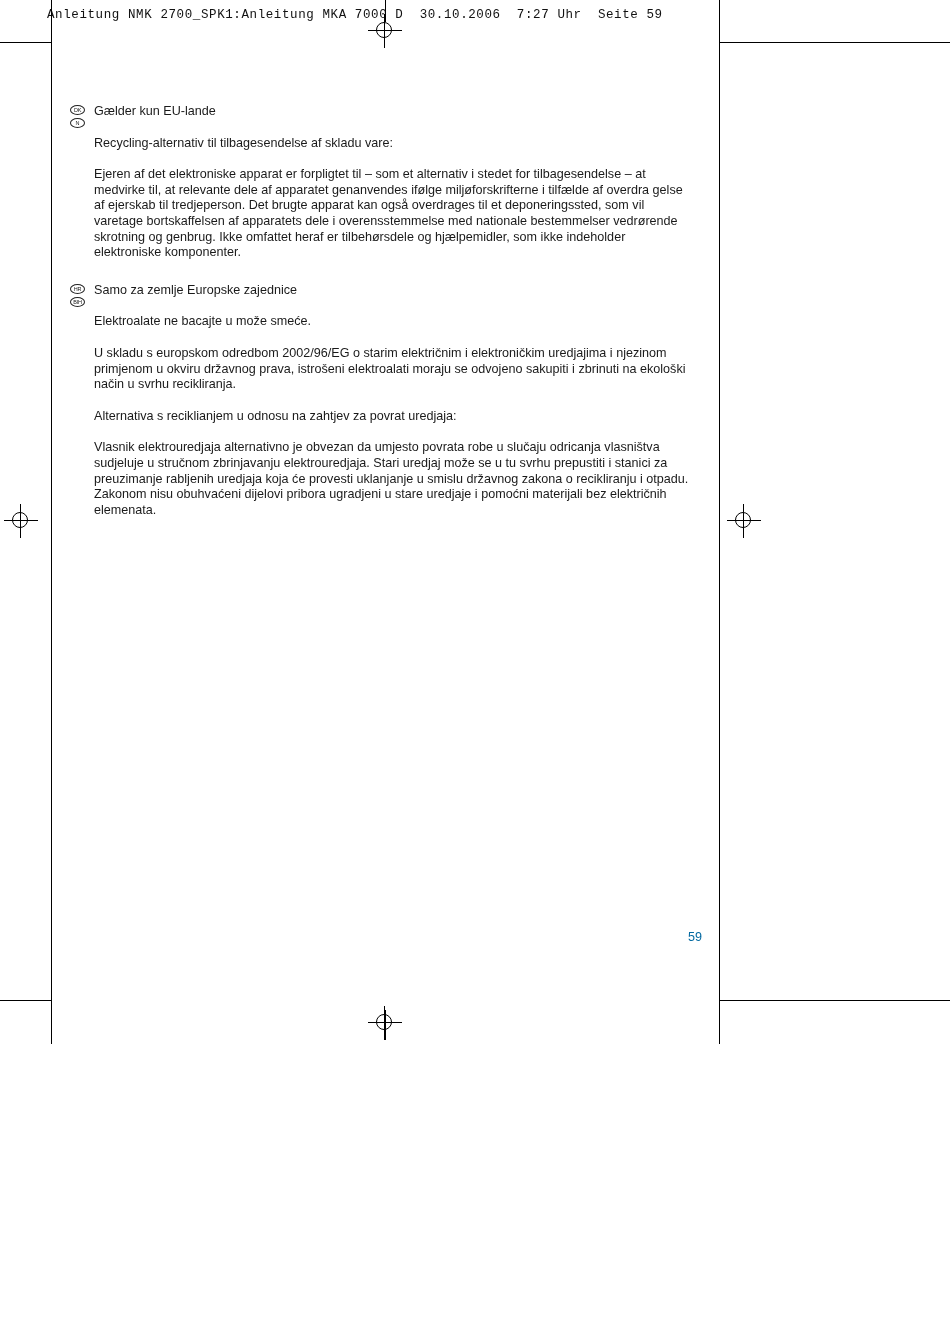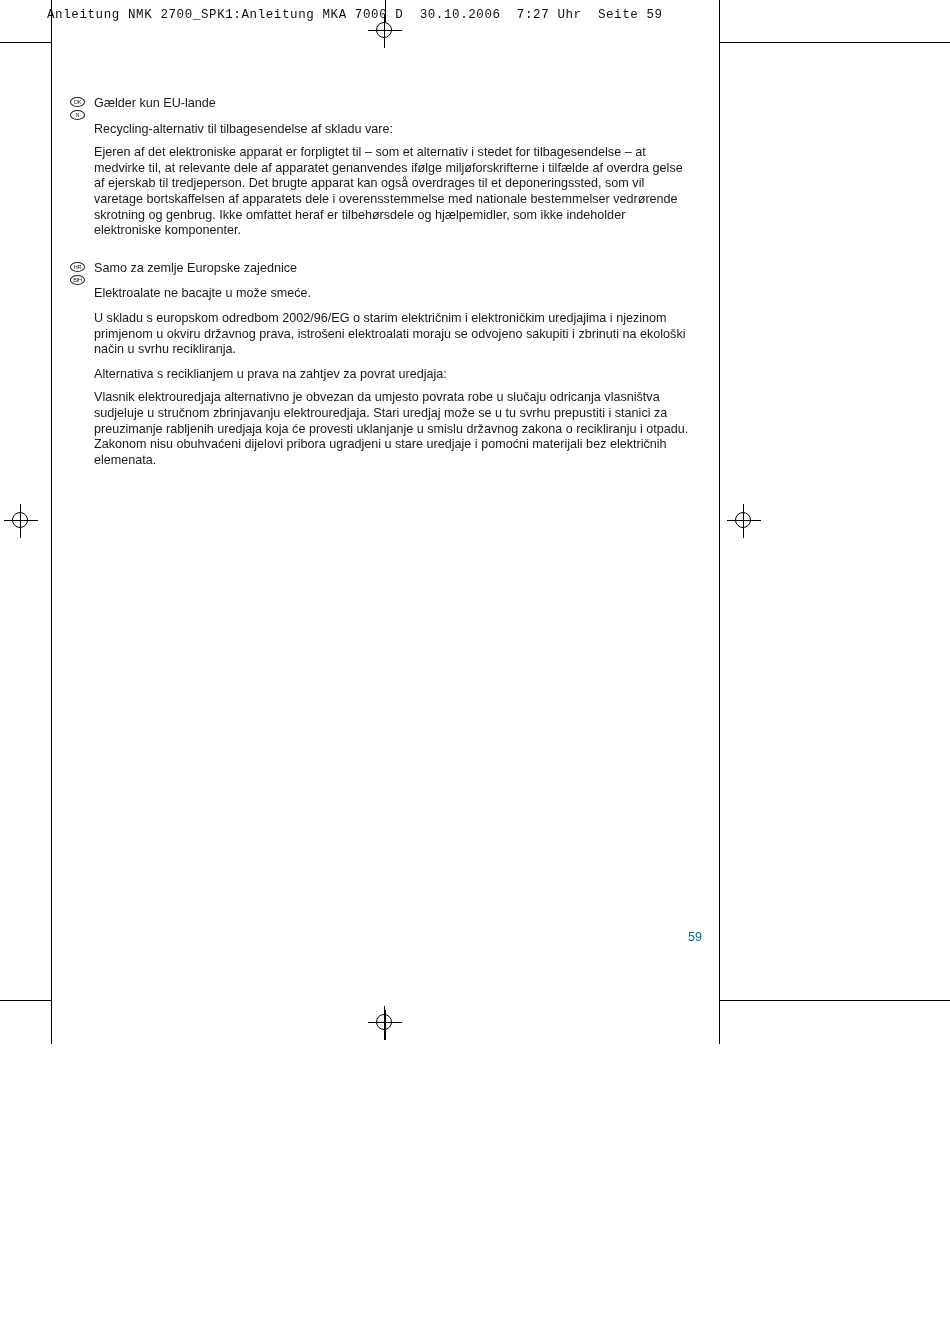--- a/index.html
+++ b/index.html
@@ -88,21 +88,21 @@
     font-size: 5.5px;
     line-height: 9px;
     text-align: center;
     font-family: "Liberation Sans", sans-serif;
     letter-spacing: -0.2px;
     color: #222;
     margin-bottom: 3px;
   }
 
   p {
-    margin: 8px 0 9px 0;
+    margin: 16px 0 9px 0;
     font-size: 12.6px;
     line-height: 15.6px;
     text-align: left;
   }
   p.tight { margin-bottom: 0; }
   p.head { margin-bottom: 10px; }
 
   .pagenum {
     position: absolute;
     left: 688px;
@@ -163,19 +163,19 @@
   </div>
 
   <div class="section" style="margin-top:22px;">
     <div class="flags">
       <span class="flag">HR</span>
       <span class="flag">BIH</span>
     </div>
     <p class="head">Samo za zemlje Europske zajednice</p>
     <p>Elektroalate ne bacajte u može smeće.</p>
     <p>U skladu s europskom odredbom 2002/96/EG o starim električnim i elektroničkim uredjajima i njezinom primjenom u okviru državnog prava, istrošeni elektroalati moraju se odvojeno sakupiti i zbrinuti na ekološki način u svrhu recikliranja.</p>
-    <p class="tight">Alternativa s reciklianjem u prava na zahtjev za povrat uredjaja:</p>
+    <p class="tight">Alternativa s reciklianjem u odnosu na zahtjev za povrat uredjaja:</p>
     <p>Vlasnik  elektrouredjaja alternativno je obvezan da umjesto povrata robe u slučaju odricanja vlasništva sudjeluje u stručnom zbrinjavanju elektrouredjaja. Stari uredjaj može se u tu svrhu prepustiti i stanici za preuzimanje rabljenih uredjaja koja će provesti uklanjanje u smislu državnog zakona o recikliranju i otpadu. Zakonom nisu obuhvaćeni dijelovi pribora ugradjeni u stare uredjaje i pomoćni materijali bez električnih elemenata.</p>
   </div>
 
 </div>
 
 <div class="pagenum">59</div>
 
 </body></html>

